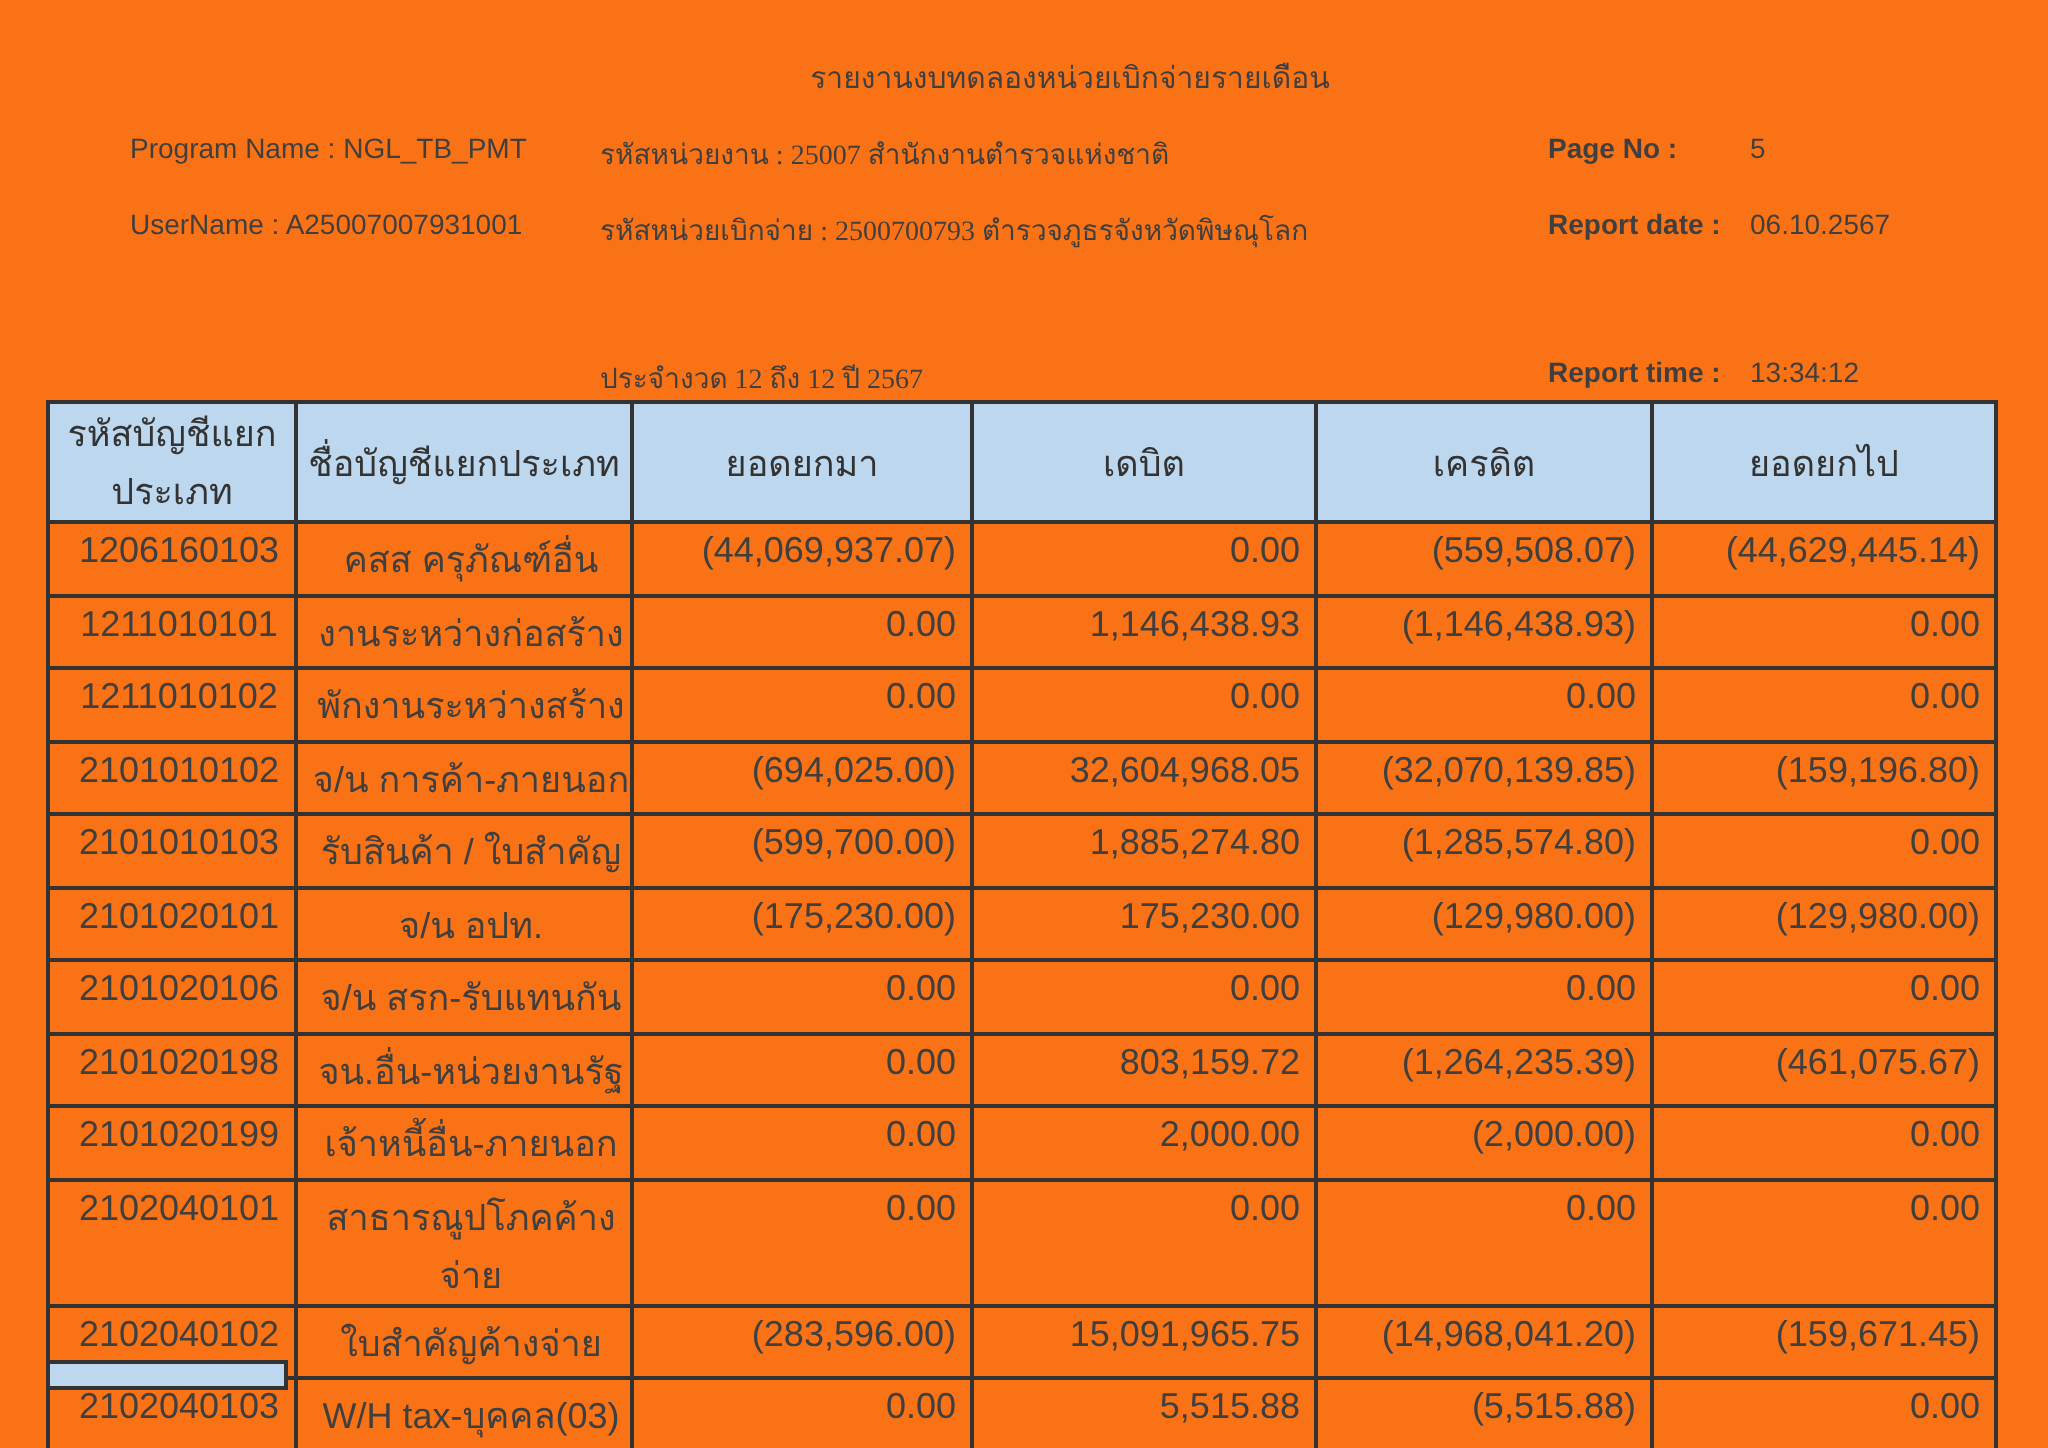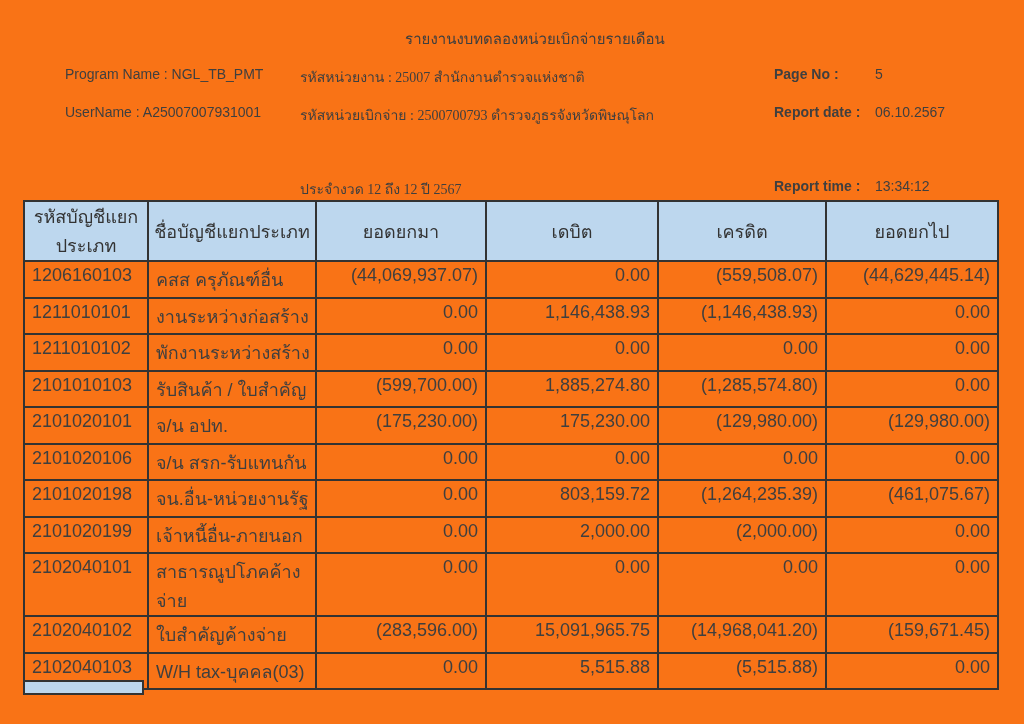--- a/index.html
+++ b/index.html
@@ -32,21 +32,21 @@
   .tablewrap{position:absolute;left:23px;top:200px;}
   table{border-collapse:collapse;table-layout:fixed;width:974px;font-size:18px;}
   th,td{border:2px solid var(--border);overflow:hidden;}
   th{
     background:var(--header-fill);
     height:45px;font-weight:normal;
     text-align:center;vertical-align:middle;
     color:#333;
   }
   td{height:36.5px;vertical-align:top;padding-top:3px;}
-  td.code,td.name{text-align:left;padding-left:7px;}
+  td.code,td.name{text-align:center;padding-left:7px;}
   td.num{text-align:right;padding-right:7px;}
 
   .partial-cell{
     position:absolute;left:23px;top:680px;
     width:121px;height:15px;
     background:var(--header-fill);
     border:2px solid var(--border);
   }
 </style>
 </head>
@@ -121,20 +121,28 @@
           </tr>
           <tr>
             <td class="code">1211010102</td>
             <td class="name">พักงานระหว่างสร้าง</td>
             <td class="num">0.00</td>
             <td class="num">0.00</td>
             <td class="num">0.00</td>
             <td class="num">0.00</td>
           </tr>
           <tr>
+            <td class="code">2101010102</td>
+            <td class="name">จ/น การค้า-ภายนอก</td>
+            <td class="num">(694,025.00)</td>
+            <td class="num">32,604,968.05</td>
+            <td class="num">(32,070,139.85)</td>
+            <td class="num">(159,196.80)</td>
+          </tr>
+          <tr>
             <td class="code">2101010103</td>
             <td class="name">รับสินค้า / ใบสำคัญ</td>
             <td class="num">(599,700.00)</td>
             <td class="num">1,885,274.80</td>
             <td class="num">(1,285,574.80)</td>
             <td class="num">0.00</td>
           </tr>
           <tr>
             <td class="code">2101020101</td>
             <td class="name">จ/น อปท.</td>

